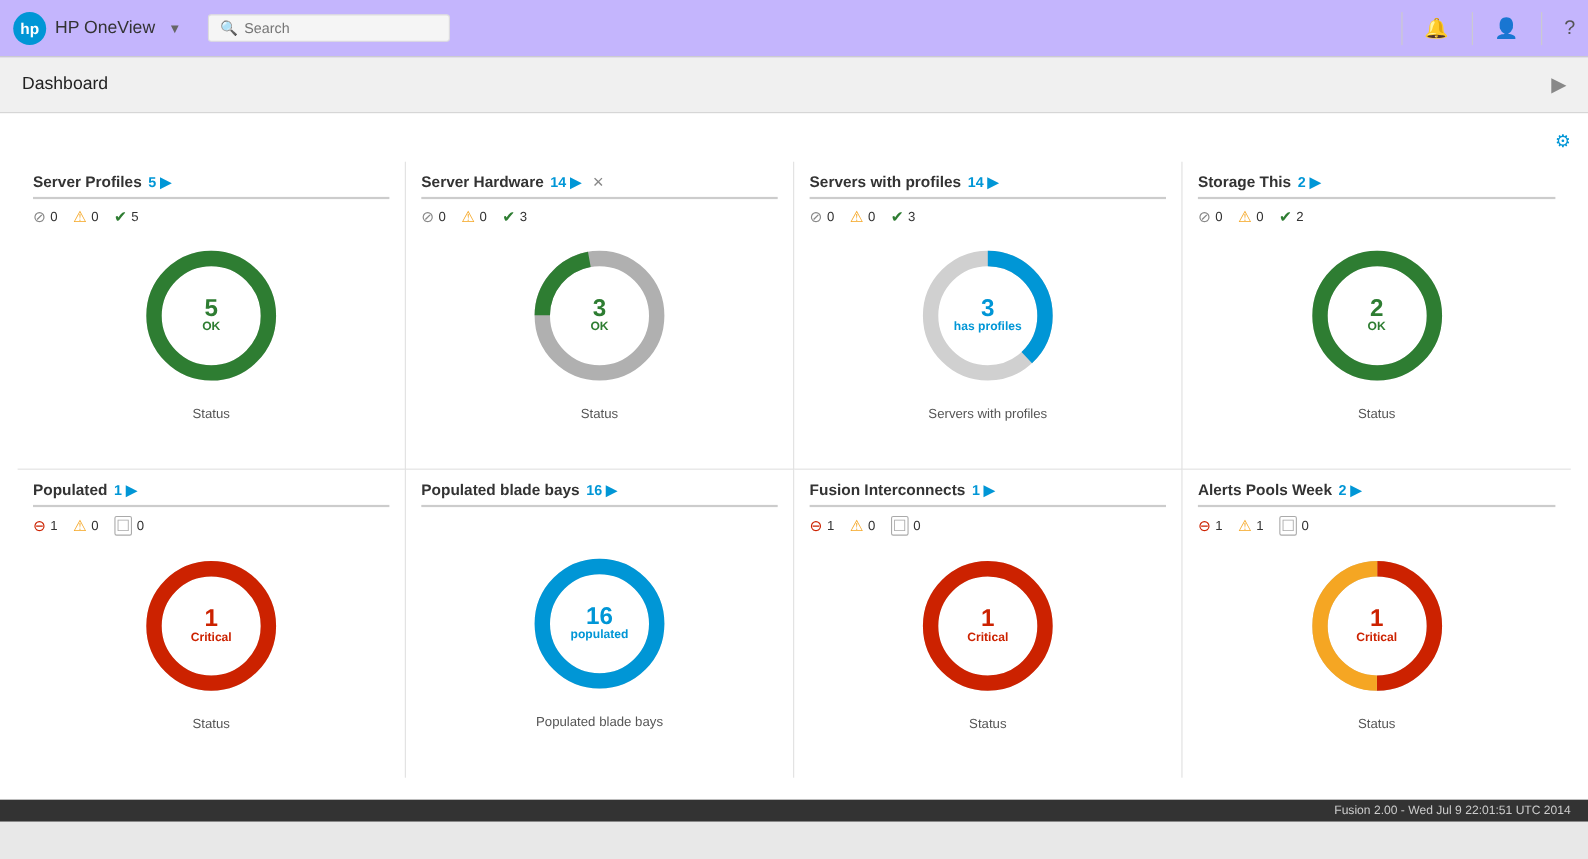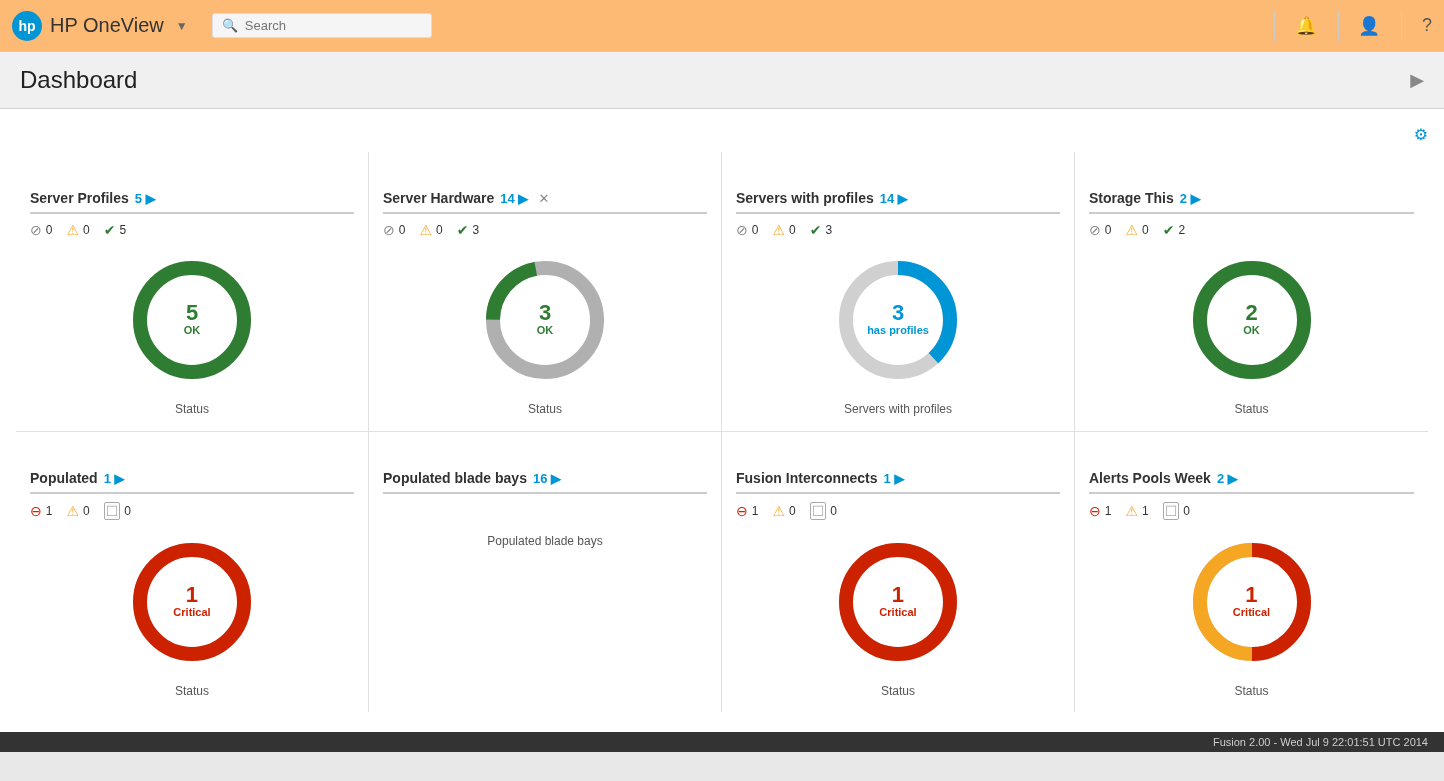--- a/index.html
+++ b/index.html
@@ -2,40 +2,40 @@
 <html><head>
   <meta charset="utf-8">
   <style>
     * { box-sizing: border-box; margin: 0; padding: 0; }
     body { font-family: 'Helvetica Neue', Arial, sans-serif; background: #e8e8e8; font-size: 13px; color: #333; }
 
     
     .top-nav {
       display: flex;
       align-items: center;
-      background: #fdba74;
+      background: #c4b5fd;
       border-bottom: 1px solid #ccc;
       height: 52px;
       padding: 0 12px;
       position: relative;
     }
     .top-nav-logo {
       display: flex;
       align-items: center;
       gap: 8px;
     }
     .hp-logo {
       width: 30px; height: 30px;
       background: #0096d6;
       border-radius: 50%;
       display: flex; align-items: center; justify-content: center;
       color: #fff; font-weight: bold; font-size: 14px;
     }
     .app-name {
-      font-size: 20px; color: #333; font-weight: 300;
+      font-size: 16px; color: #333; font-weight: 300;
     }
     .dropdown-arrow {
       font-size: 12px; color: #666; margin-left: 4px; cursor: pointer;
     }
     .search-box {
       display: flex;
       align-items: center;
       margin-left: 24px;
       background: #f5f5f5;
       border: 1px solid #ddd;
@@ -56,21 +56,21 @@
     .nav-icon { font-size: 18px; color: #555; cursor: pointer; }
     .nav-divider { width: 1px; height: 30px; background: #ccc; }
 
     
     .page-header {
       background: #f0f0f0;
       padding: 14px 20px;
       display: flex; align-items: center; justify-content: space-between;
       border-bottom: 1px solid #d0d0d0;
     }
-    .page-title { font-size: 24px; font-weight: 400; color: #222; }
+    .page-title { font-size: 16px; font-weight: 400; color: #222; }
     .collapse-btn { font-size: 18px; color: #888; cursor: pointer; }
 
     
     .main-content {
       background: #fff;
       margin: 0;
       padding: 16px 16px 20px 16px;
     }
     .gear-row {
       display: flex; justify-content: flex-end; margin-bottom: 8px;
@@ -93,21 +93,20 @@
       min-height: 280px;
     }
     .widget:nth-child(4n) { border-right: none; }
     .widget:nth-child(n+5) { border-bottom: none; }
 
     .widget-header {
       display: flex; align-items: center; gap: 6px;
       margin-bottom: 8px;
       padding-bottom: 6px;
       border-bottom: 2px solid #ccc;
-      margin-top: 28px;
     }
     .widget-title {
       font-size: 14px; font-weight: 700; color: #333;
     }
     .widget-count {
       font-size: 13px; color: #0096d6; font-weight: 600; cursor: pointer;
     }
     .widget-close { color: #888; font-size: 13px; cursor: pointer; margin-left: 4px; }
 
     
@@ -355,20 +354,30 @@
   </div>
       </div>
       <div class="widget">
         <div class="widget-header">
     <span class="widget-title">Populated blade bays</span>
     <span class="widget-count">16 ▶</span>
 
   </div>
         <div style="height:28px;"></div>
         <div class="chart-area">
+    <div class="donut-wrap">
+      <svg width="140" height="140" viewBox="0 0 140 140">
+              <circle cx="70" cy="70" r="52" fill="none" stroke="#e0e0e0" stroke-width="14"></circle>
+              <circle cx="70" cy="70" r="52" fill="none" stroke="#0096d6" stroke-width="14" stroke-dasharray="326.7256359733385" stroke-dashoffset="0" transform="rotate(-90 70 70)"></circle>
+            </svg>
+      <div class="donut-center">
+        <div class="donut-number color-populated">16</div>
+        <div class="donut-label color-populated">populated</div>
+      </div>
+    </div>
     <span class="chart-subtitle">Populated blade bays</span>
   </div>
       </div>
       <div class="widget">
         <div class="widget-header">
     <span class="widget-title">Fusion Interconnects</span>
     <span class="widget-count">1 ▶</span>
 
   </div>
         <div class="status-badges">

